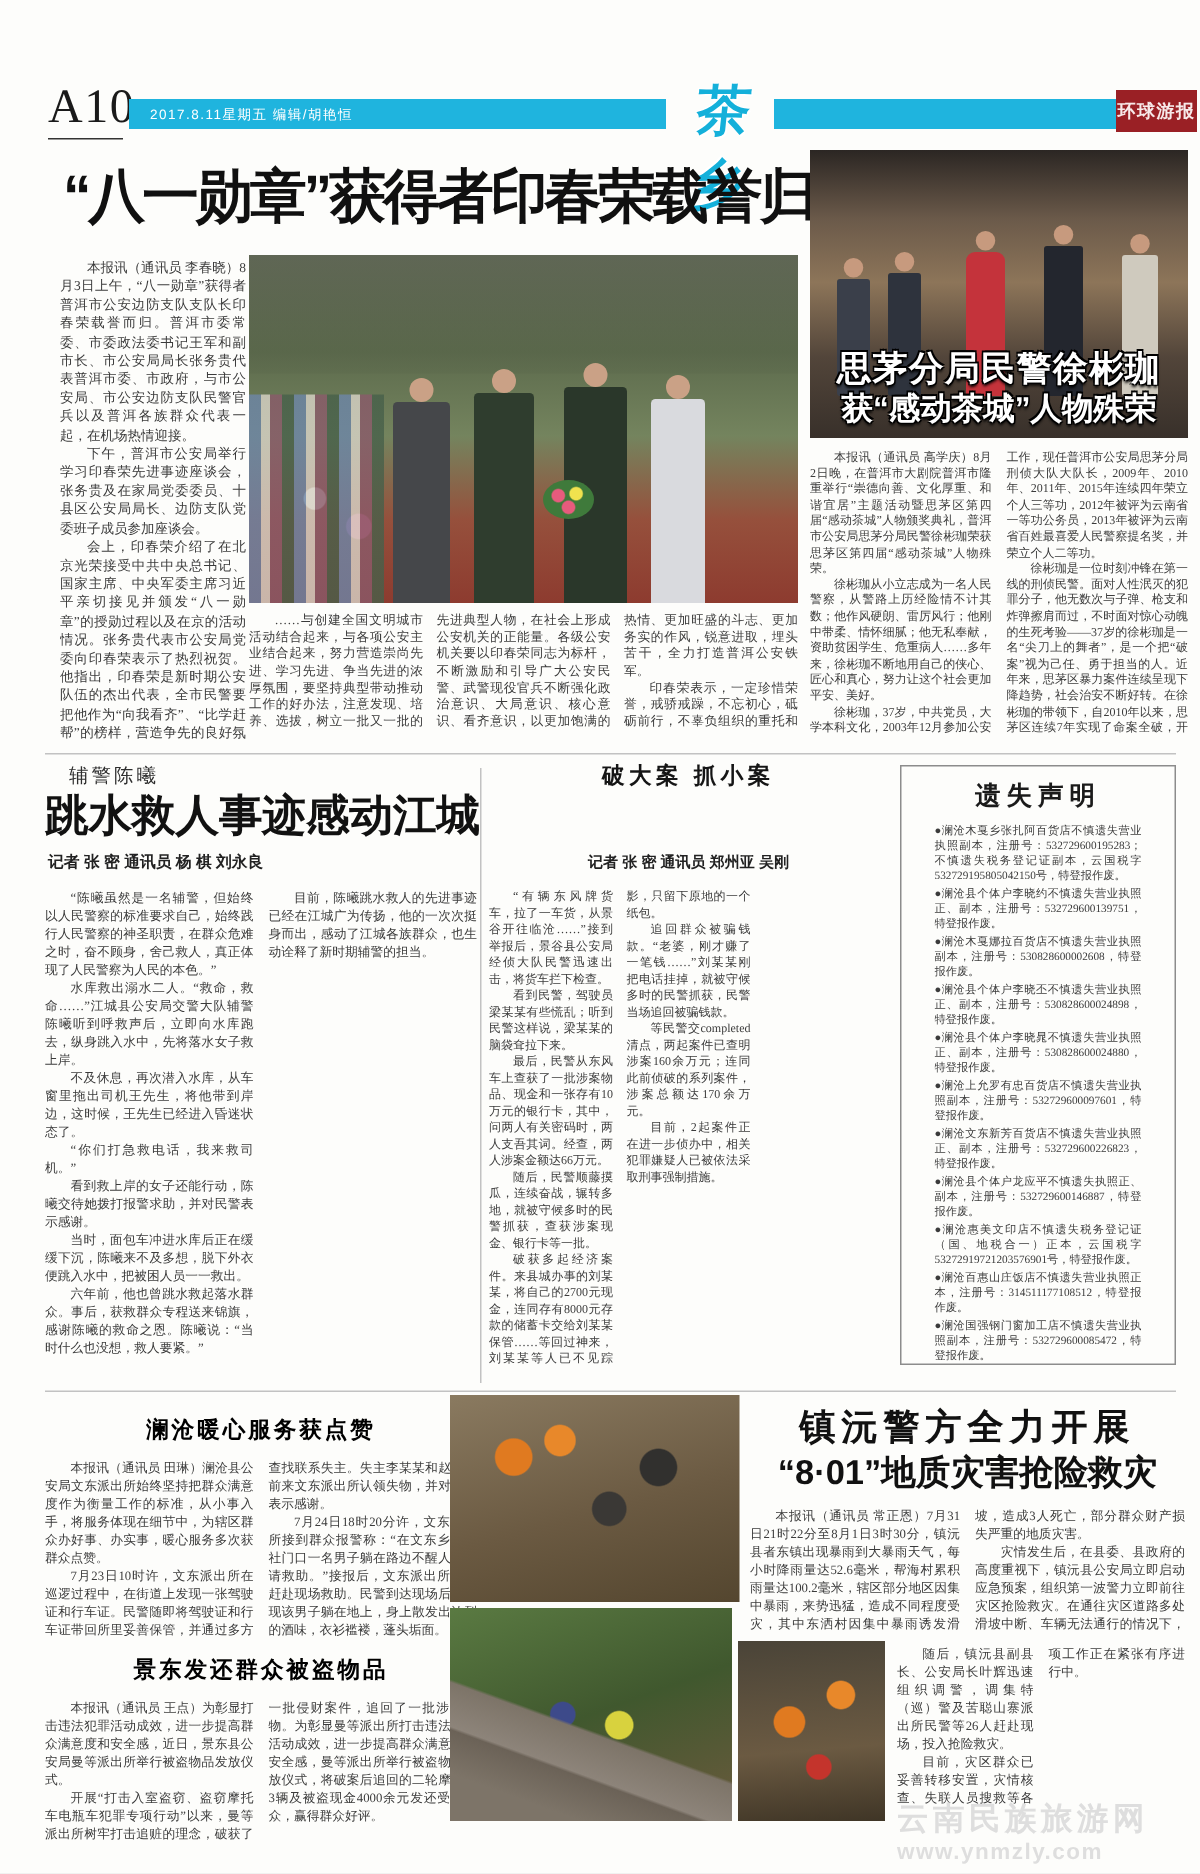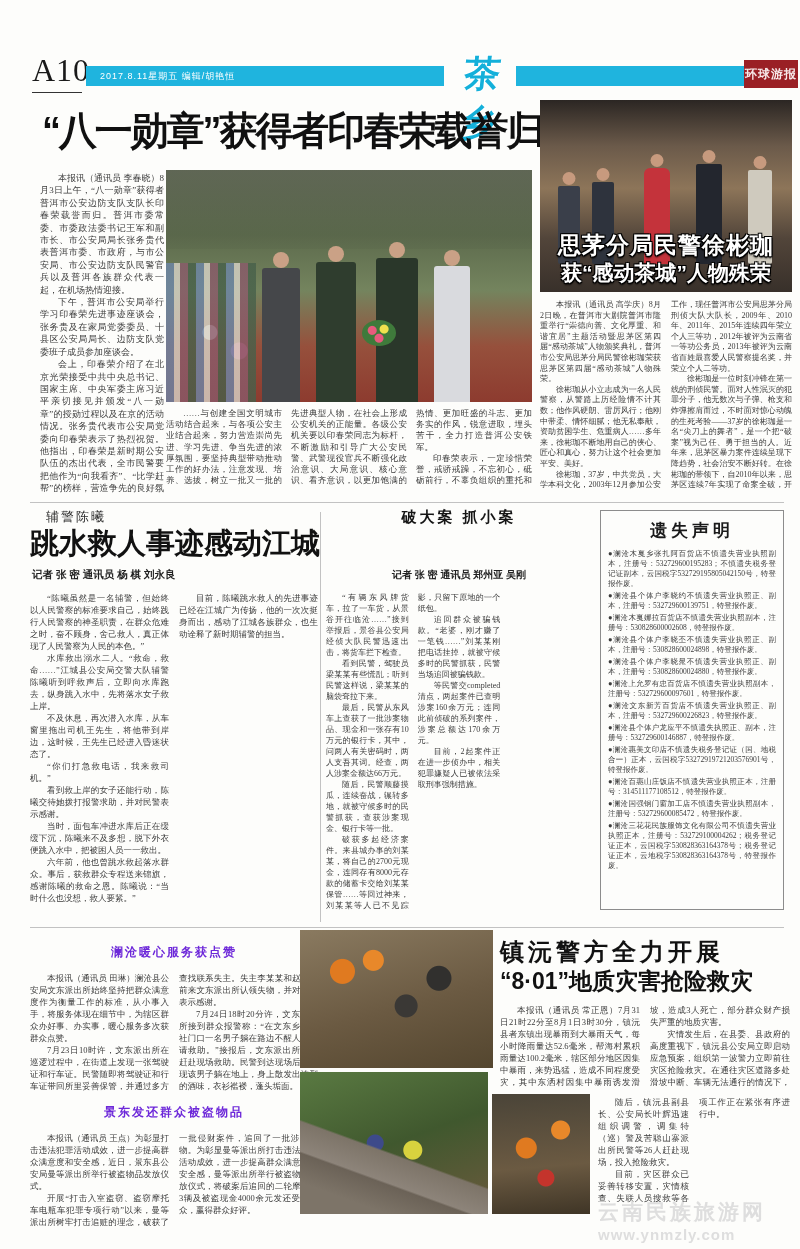--- a/index.html
+++ b/index.html
@@ -92,32 +92,32 @@
   .kicker-serif { position:absolute; left:46px; top:508px; font-size:13px; color:#2e2e2e; letter-spacing:2px; }
   .h-rescue { position:absolute; left:30px; top:524px; width:288px; font-family:"Liberation Sans", sans-serif; font-weight:800; font-size:29px; color:#111; white-space:nowrap; }
   .byline-rescue { position:absolute; left:32px; top:568px; width:286px; font-family:"Liberation Sans", sans-serif; font-weight:bold; font-size:10.5px; color:#222; }
   .rescue-text { position:absolute; left:30px; top:592px; width:288px; height:332px; }
 
   .kicker-bold { position:absolute; left:326px; top:508px; width:266px; text-align:center; font-family:"Liberation Sans", sans-serif; font-weight:bold; font-size:15px; color:#151515; letter-spacing:3px; }
   .h-jinggu { position:absolute; left:326px; top:526px; width:266px; text-align:center; font-family:"Liberation Sans", sans-serif; font-weight:800; font-size:31px; color:#111; white-space:nowrap; }
   .byline-jinggu { position:absolute; left:326px; top:568px; width:266px; text-align:center; font-family:"Liberation Sans", sans-serif; font-weight:bold; font-size:10px; color:#222; }
   .jinggu-text { position:absolute; left:326px; top:592px; width:266px; height:332px; font-size:8px; line-height:11px; }
 
-  .notices { position:absolute; left:600px; top:510px; width:184px; height:400px; border:1px solid #8c8c8c; padding:8px 7px 6px; background:#fdfdfb; }
+  .notices { position:absolute; left:600px; top:510px; width:184px; height:400px; border:1px solid #8c8c8c; padding:8px 22px 6px; background:#fdfdfb; }
   .notices-title { text-align:center; font-size:17px; font-weight:bold; color:#1a1a1a; letter-spacing:4px; margin-bottom:7px; }
   .notices-body { font-size:7.5px; line-height:10px; height:358px; }
   .notices-body p { text-indent:0; margin-bottom:2px; }
 
-  .h-small { position:absolute; font-family:"Liberation Sans", sans-serif; font-weight:800; font-size:12px; color:#6d28d9; text-align:center; letter-spacing:2px; }
+  .h-small { position:absolute; font-family:"Liberation Sans", sans-serif; font-weight:800; font-size:15px; color:#000000; text-align:center; letter-spacing:2px; }
   .h-lancang { left:30px; top:944px; width:288px; }
   .lancang-text { position:absolute; left:30px; top:972px; width:288px; height:124px; }
   .h-jingdong { left:30px; top:1104px; width:288px; }
   .jingdong-text { position:absolute; left:30px; top:1132px; width:288px; height:106px; }
 
-  .h-zhenyuan { position:absolute; left:500px; top:936px; width:290px; text-align:left; font-family:"Liberation Sans", sans-serif; font-weight:800; color:#111; line-height:1.3; }
+  .h-zhenyuan { position:absolute; left:500px; top:936px; width:290px; text-align:center; font-family:"Liberation Sans", sans-serif; font-weight:800; color:#111; line-height:1.3; }
   .h-zhenyuan .l1 { font-size:24px; letter-spacing:4px; }
   .h-zhenyuan .l2 { font-size:23px; letter-spacing:0; }
   .zhenyuan-a { position:absolute; left:500px; top:1004px; width:290px; height:86px; }
   .zhenyuan-b { position:absolute; left:598px; top:1096px; width:192px; height:118px; }
 
   .watermark { position:absolute; left:598px; top:1198px; width:196px; text-align:left; color:#dedede; font-family:"Liberation Sans", sans-serif; font-weight:bold; }
   .watermark .w1 { font-size:21px; letter-spacing:3px; }
   .watermark .w2 { font-size:15px; letter-spacing:1px; }
 </style>
 </head>

